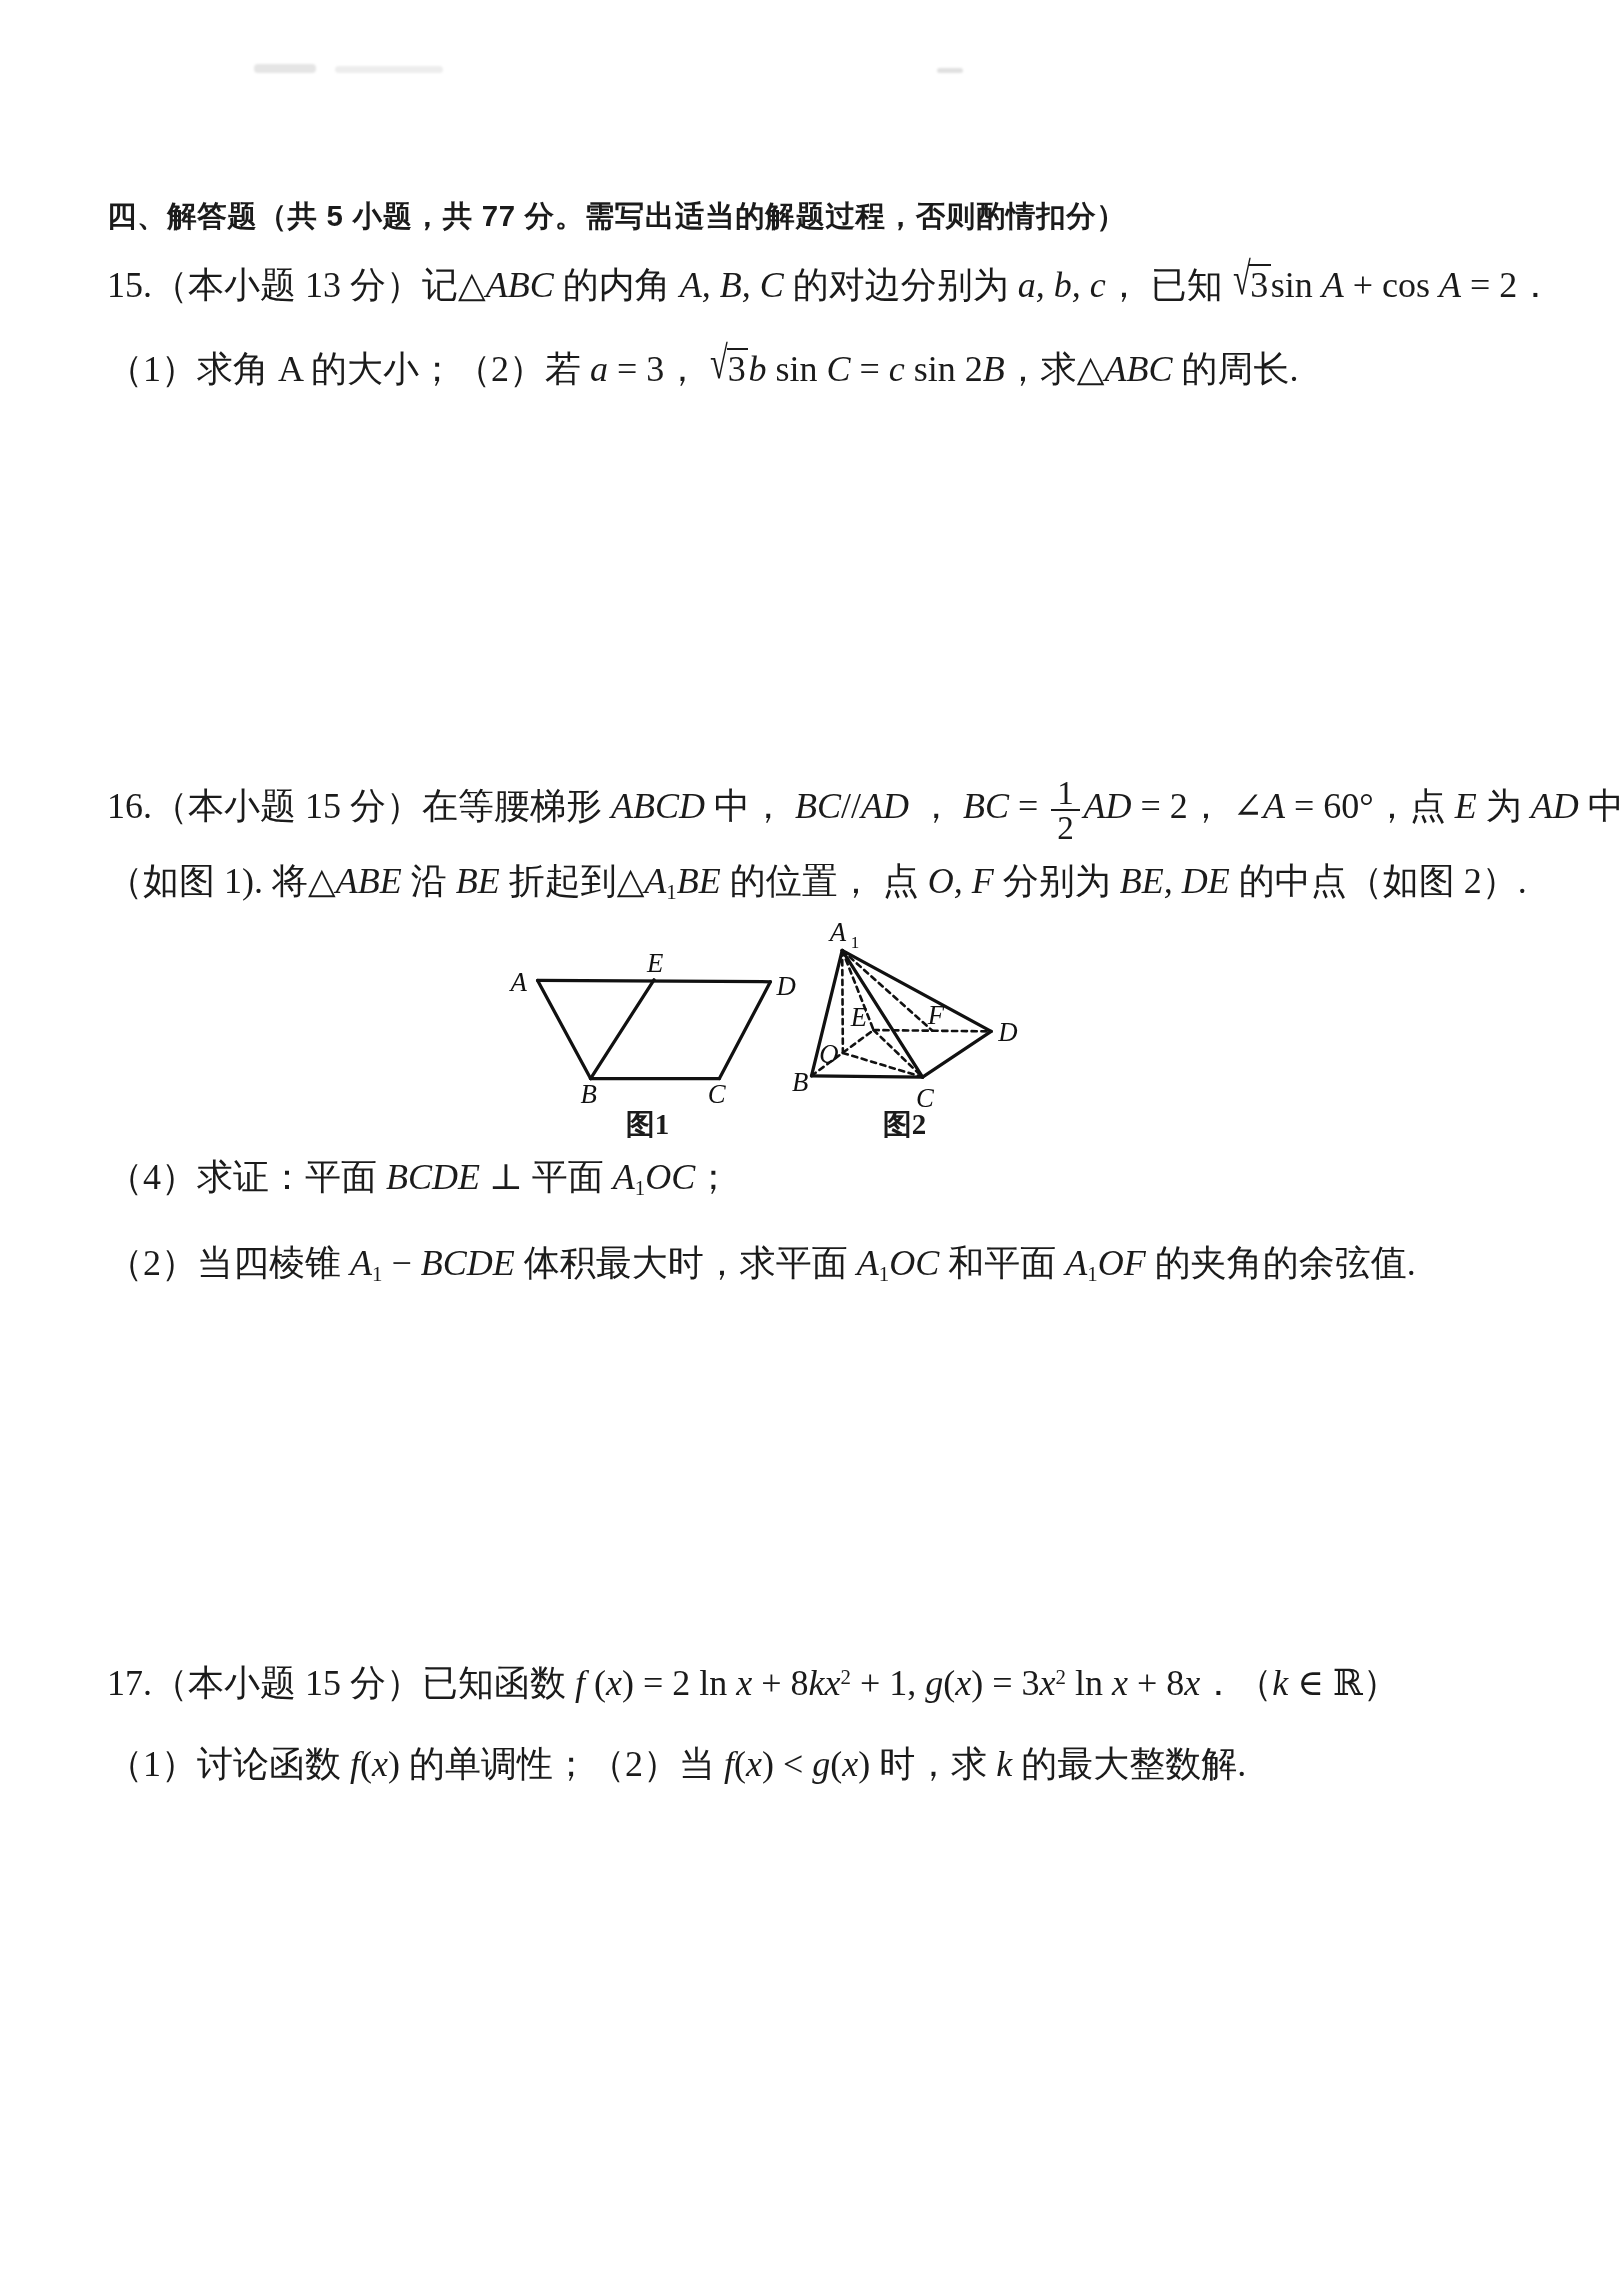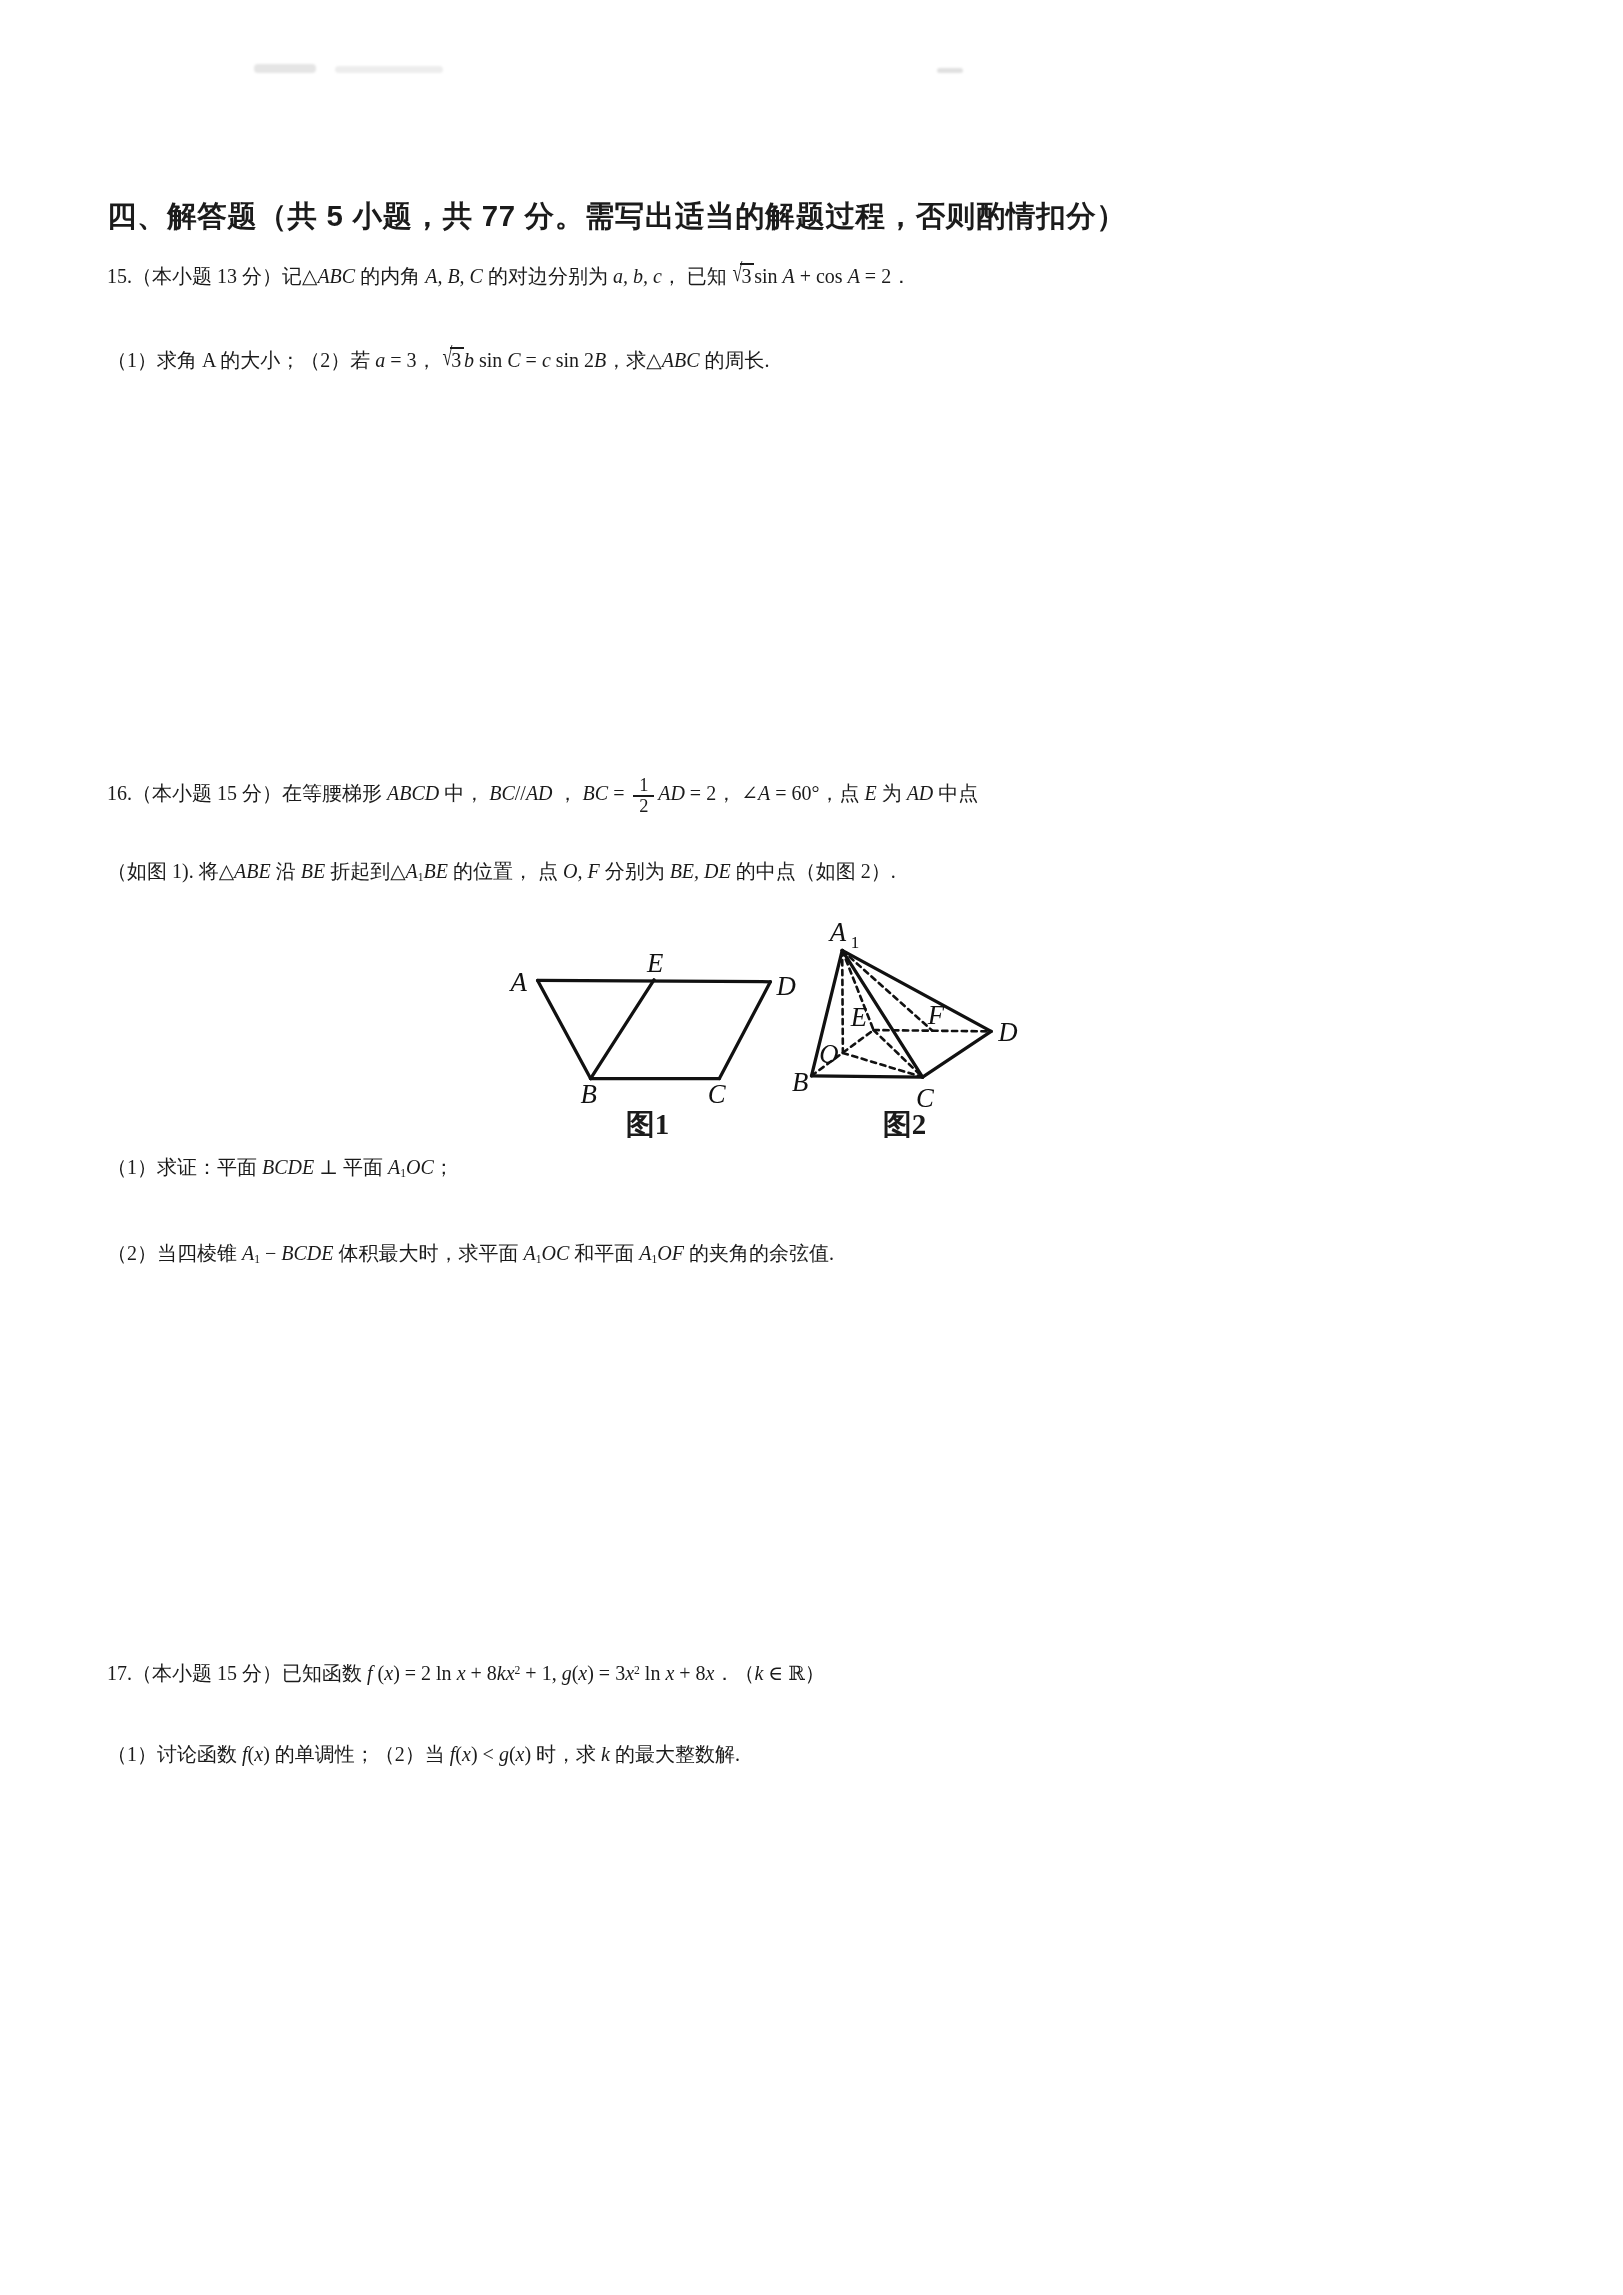--- a/index.html
+++ b/index.html
@@ -1,21 +1,21 @@
 <!DOCTYPE html>
 <html lang="zh" style="font-size:10.5px"><head>
 <meta charset="utf-8">
 <style>
   html,body{margin:0;padding:0;background:#ffffff;}
   .page{
     position:relative;width:1623px;height:2295px;background:#ffffff;
     color:#1b1b1b;font-family:"Liberation Serif","DejaVu Serif",serif;
     overflow:hidden;
   }
-  .line{position:absolute;white-space:nowrap;font-size:20px;line-height:1.25;}
+  .line{position:absolute;white-space:nowrap;font-size:36px;line-height:1.25;}
   .hdr{font-family:"Liberation Sans","DejaVu Sans",sans-serif;font-weight:700;font-size:29.4px;letter-spacing:0.7px;}
   .rm{font-style:normal;}
   .it{font-style:italic;font-family:"Liberation Serif","DejaVu Serif",serif;}
   .sb{font-size:0.58em;vertical-align:-0.30em;font-style:normal;}
   .sp{font-size:0.58em;vertical-align:0.55em;font-style:normal;}
   .sqrt{display:inline-block;white-space:nowrap;}
   .rad{display:inline-block;transform:scale(0.9,1.28);transform-origin:center bottom;margin-right:-2.6px;}
   .rdc{display:inline-block;border-top:2.3px solid currentColor;padding:0.7px 2.6px 0 1.3px;line-height:1.05;}
   .frac{display:inline-block;vertical-align:-0.62em;text-align:center;line-height:0.95;margin:0 3.9px;font-size:0.92em;}
   .frac .num{display:block;padding:0 5.9px 0.7px 5.9px;border-bottom:2.3px solid currentColor;}
@@ -89,20 +89,20 @@
         <text x="220" y="287">C</text>
         <text x="346" y="186">D</text>
         <text x="120" y="164">E</text>
         <text x="72" y="220">O</text>
         <text x="238" y="160">F</text>
       </g>
     </svg>
   </div>
   <div class="caption" style="left:852px;top:1105px;">图2</div>
 
-  <div class="line" style="left:107px;top:1155px;"><span class="rm">（1）求证：平面 </span><span class="it">BCDE</span><span class="rm"> ⊥ 平面 </span><span class="it">A</span><span class="sb">1</span><span class="it">OC</span><span class="rm">；</span></div>
+  <div class="line" style="left:107px;top:1155px;"><span class="rm">（4）求证：平面 </span><span class="it">BCDE</span><span class="rm"> ⊥ 平面 </span><span class="it">A</span><span class="sb">1</span><span class="it">OC</span><span class="rm">；</span></div>
   <div class="line" style="left:107px;top:1241px;"><span class="rm">（2）当四棱锥 </span><span class="it">A</span><span class="sb">1</span><span class="rm"> − </span><span class="it">BCDE</span><span class="rm"> 体积最大时，求平面 </span><span class="it">A</span><span class="sb">1</span><span class="it">OC</span><span class="rm"> 和平面 </span><span class="it">A</span><span class="sb">1</span><span class="it">OF</span><span class="rm"> 的夹角的余弦值.</span></div>
 
   <div class="line" style="left:107px;top:1661px;"><span class="rm">17.（本小题 15 分）已知函数 </span><span class="it">f</span><span class="rm"> (</span><span class="it">x</span><span class="rm">) = 2 ln </span><span class="it">x</span><span class="rm"> + 8</span><span class="it">kx</span><span class="sp">2</span><span class="rm"> + 1, </span><span class="it">g</span><span class="rm">(</span><span class="it">x</span><span class="rm">) = 3</span><span class="it">x</span><span class="sp">2</span><span class="rm"> ln </span><span class="it">x</span><span class="rm"> + 8</span><span class="it">x</span><span class="rm">．（</span><span class="it">k</span><span class="rm"> ∈ ℝ）</span></div>
   <div class="line" style="left:107px;top:1742px;"><span class="rm">（1）讨论函数 </span><span class="it">f</span><span class="rm">(</span><span class="it">x</span><span class="rm">) 的单调性；（2）当 </span><span class="it">f</span><span class="rm">(</span><span class="it">x</span><span class="rm">) &lt; </span><span class="it">g</span><span class="rm">(</span><span class="it">x</span><span class="rm">) 时，求 </span><span class="it">k</span><span class="rm"> 的最大整数解.</span></div>
 
 </div>
 
 
 </body></html>

